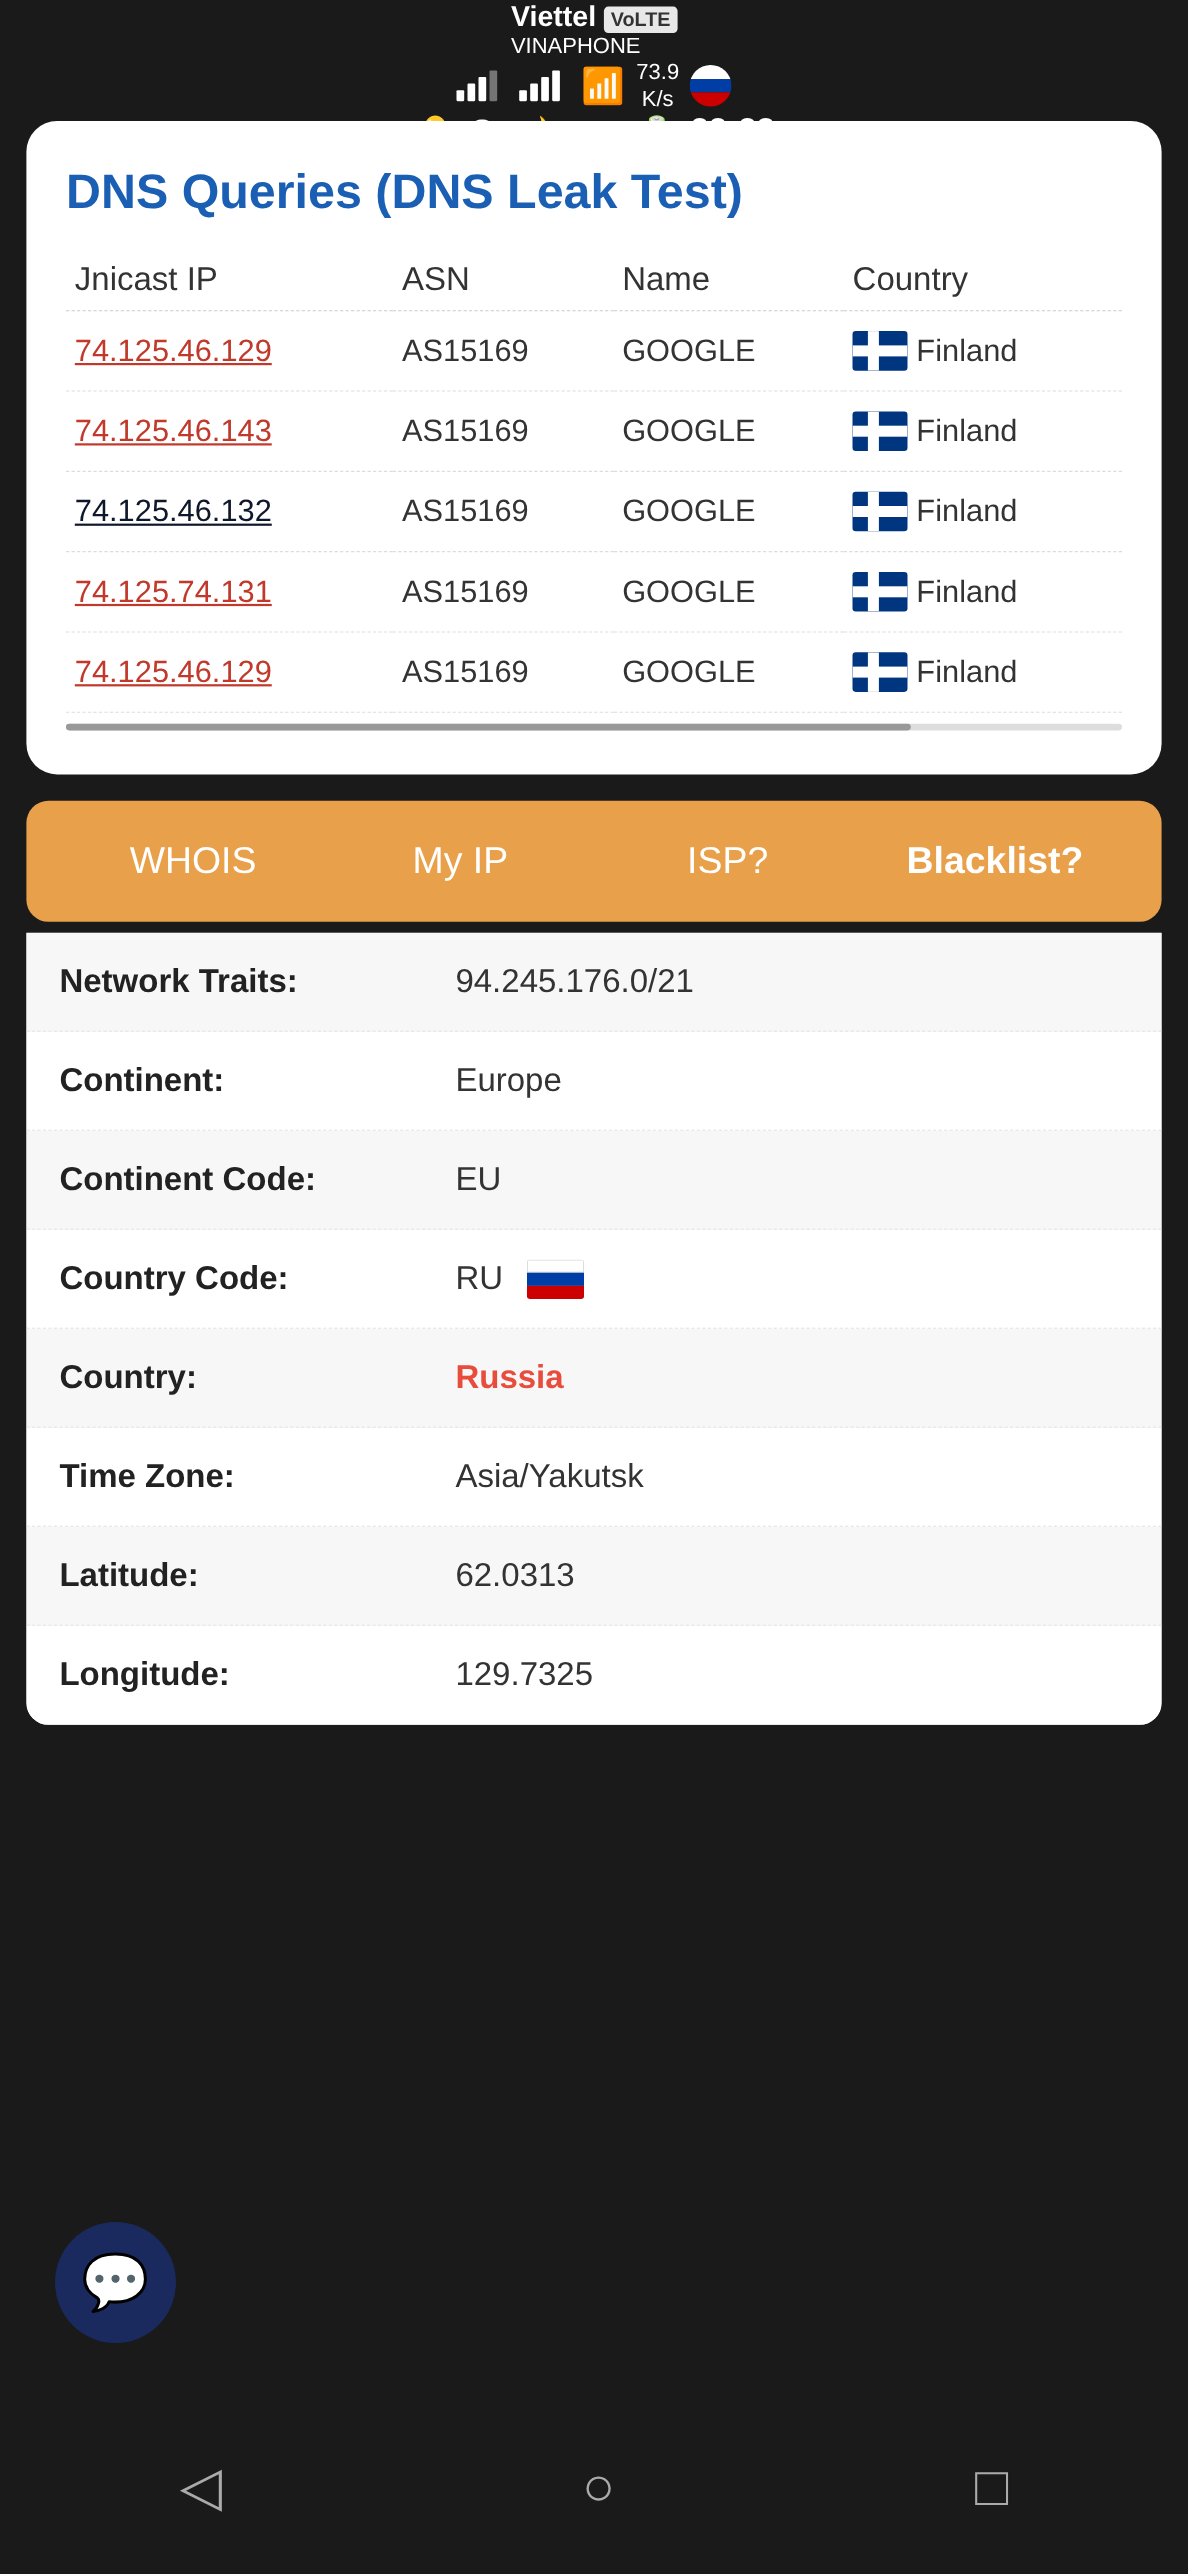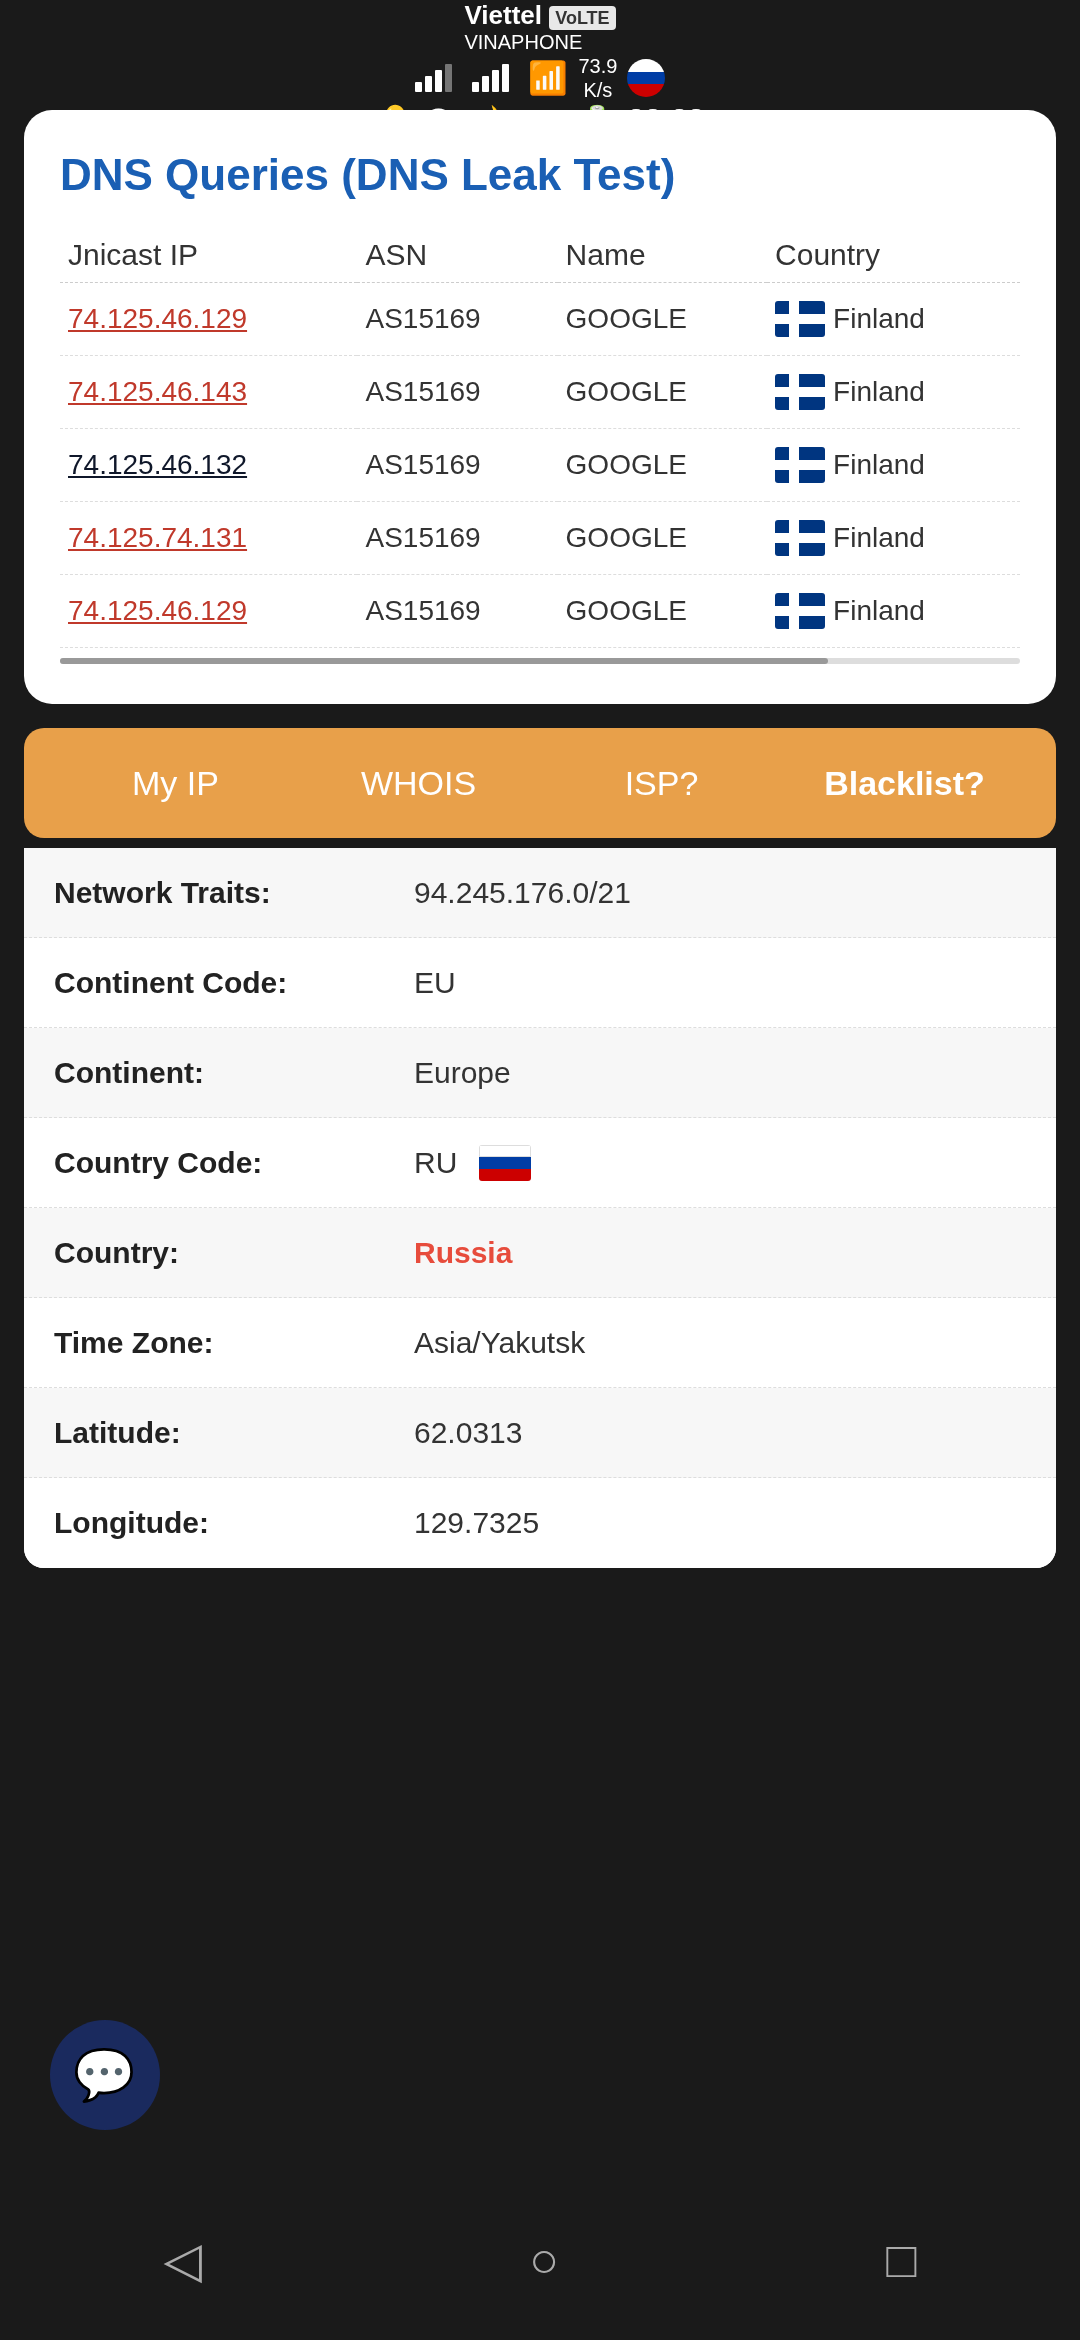--- a/index.html
+++ b/index.html
@@ -339,38 +339,38 @@
     </td>
   </tr>
         </tbody>
     </table>
     <div class="scroll-hint">
       <div class="scroll-thumb"></div>
     </div>
   </div>
 
   <div class="nav-tabs-bar">
+    <div class="nav-tab">WHOIS</div>
     <div class="nav-tab">My IP</div>
-    <div class="nav-tab">WHOIS</div>
     <div class="nav-tab">ISP?</div>
     <div class="nav-tab active">Blacklist?</div>
   </div>
 
   <div class="info-card" id="info-card">
   <div class="info-row">
     <div class="info-label">Network Traits:</div>
     <div class="info-value"><span>94.245.176.0/21</span></div>
   </div>
       <div class="info-row">
+    <div class="info-label">Continent:</div>
+    <div class="info-value"><span>Europe</span></div>
+  </div>
+      <div class="info-row">
     <div class="info-label">Continent Code:</div>
     <div class="info-value"><span>EU</span></div>
-  </div>
-      <div class="info-row">
-    <div class="info-label">Continent:</div>
-    <div class="info-value"><span>Europe</span></div>
   </div>
       <div class="info-row">
     <div class="info-label">Country Code:</div>
     <div class="info-value">
           <div style="display:flex;align-items:center;gap:12px;">
       <span>RU</span>
       <div class="ru-flag">
         <div class="ru-stripe ru-white"></div>
         <div class="ru-stripe ru-blue"></div>
         <div class="ru-stripe ru-red"></div>

